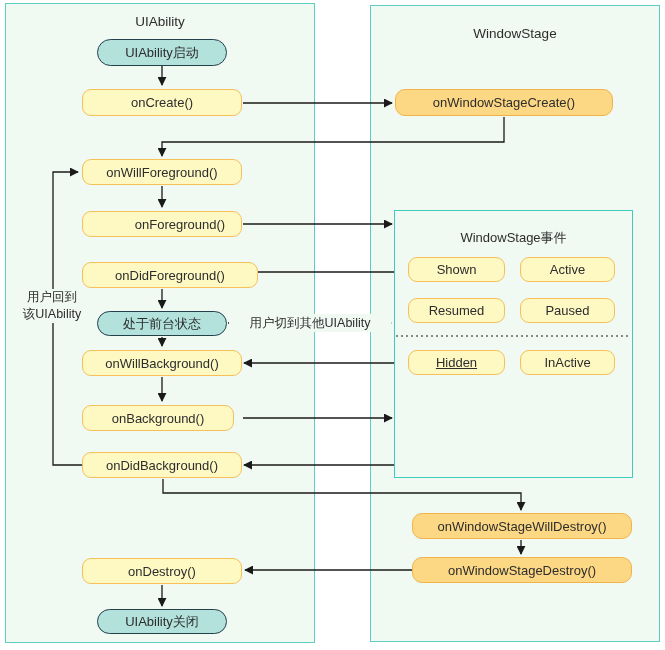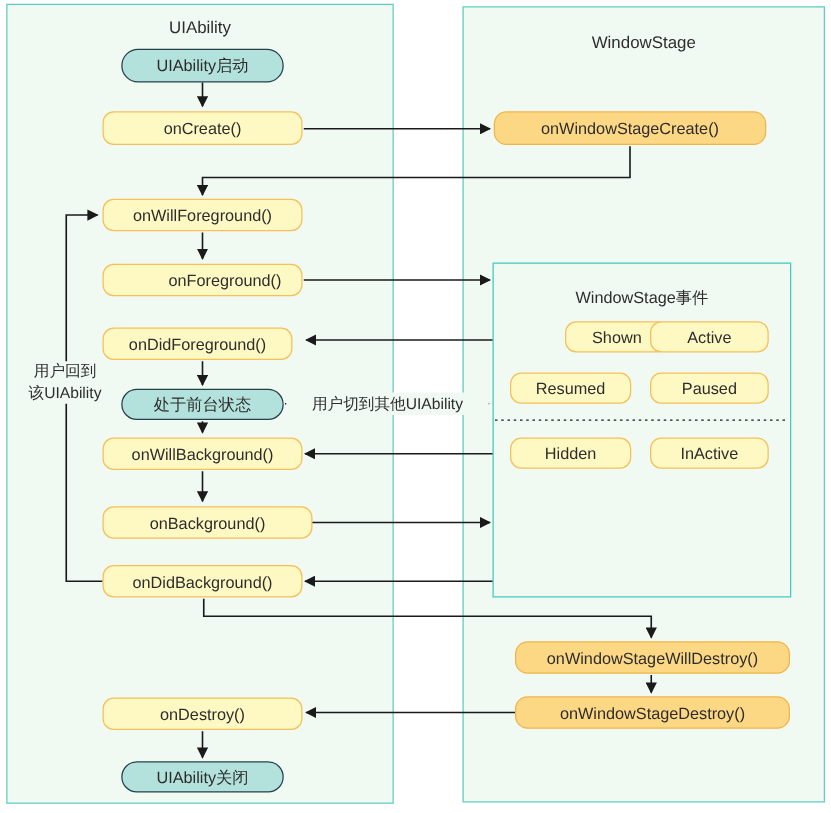--- a/index.html
+++ b/index.html
@@ -76,37 +76,37 @@
   </svg>
 
   <div class="title" style="left:5px;top:14px;width:310px;">UIAbility</div>
   <div class="title" style="left:370px;top:26px;width:290px;">WindowStage</div>
   <div class="title" style="left:394px;top:229px;width:239px;font-size:13px;">WindowStage事件</div>
 
   <div class="node pill" style="left:97px;top:39px;width:130px;height:27px;">UIAbility启动</div>
   <div class="node" style="left:82px;top:89px;width:160px;height:27px;">onCreate()</div>
   <div class="node" style="left:82px;top:159px;width:160px;height:26px;">onWillForeground()</div>
   <div class="node" style="left:82px;top:211px;width:160px;height:26px;padding-left:36px;">onForeground()</div>
-  <div class="node" style="left:82px;top:262px;width:152px;height:26px;">onDidForeground()</div>
+  <div class="node" style="left:82px;top:262px;width:176px;height:26px;">onDidForeground()</div>
   <div class="node pill" style="left:97px;top:311px;width:130px;height:25px;">处于前台状态</div>
   <div class="node" style="left:82px;top:350px;width:160px;height:26px;">onWillBackground()</div>
-  <div class="node" style="left:82px;top:405px;width:168px;height:26px;">onBackground()</div>
+  <div class="node" style="left:82px;top:405px;width:152px;height:26px;">onBackground()</div>
   <div class="node" style="left:82px;top:452px;width:160px;height:26px;">onDidBackground()</div>
   <div class="node" style="left:82px;top:558px;width:160px;height:26px;">onDestroy()</div>
   <div class="node pill" style="left:97px;top:609px;width:130px;height:25px;">UIAbility关闭</div>
 
   <div class="node yellow" style="left:395px;top:89px;width:218px;height:27px;">onWindowStageCreate()</div>
   <div class="node yellow" style="left:412px;top:513px;width:220px;height:26px;">onWindowStageWillDestroy()</div>
   <div class="node yellow" style="left:412px;top:557px;width:220px;height:26px;">onWindowStageDestroy()</div>
 
-  <div class="node" style="left:408px;top:257px;width:83px;height:25px;margin-left:44px;">Shown</div>
+  <div class="node" style="left:408px;top:257px;width:97px;height:25px;">Shown</div>
   <div class="node" style="left:520px;top:257px;width:95px;height:25px;">Active</div>
   <div class="node" style="left:408px;top:298px;width:97px;height:25px;">Resumed</div>
   <div class="node" style="left:520px;top:298px;width:95px;height:25px;">Paused</div>
-  <div class="node" style="left:408px;top:350px;width:97px;height:25px;">Hidden</div>
+  <div class="node" style="left:408px;top:350px;width:97px;height:25px;text-decoration:underline;">Hidden</div>
   <div class="node" style="left:520px;top:350px;width:95px;height:25px;">InActive</div>
 
   <div class="edge-label" style="left:8px;top:289px;width:88px;">
     <div>用户回到</div>
     <div>该UIAbility</div>
   </div>
   <div class="edge-label" style="left:229px;top:314px;width:162px;height:18px;line-height:18px;">用户切到其他UIAbility</div>
 
 </div>
 

